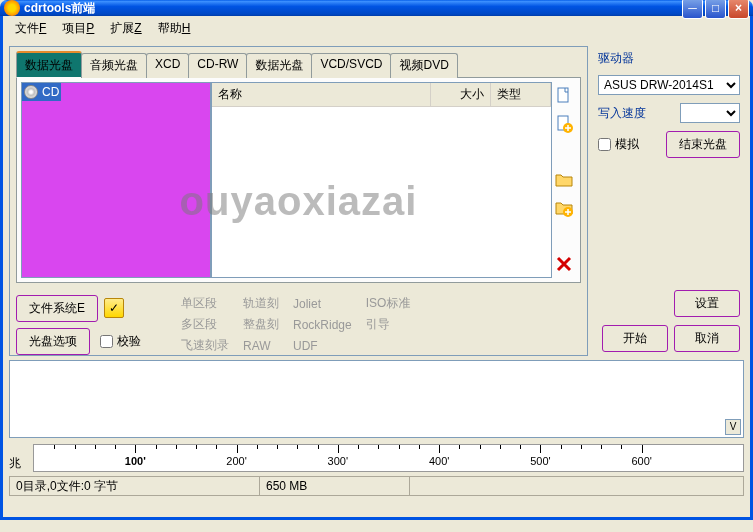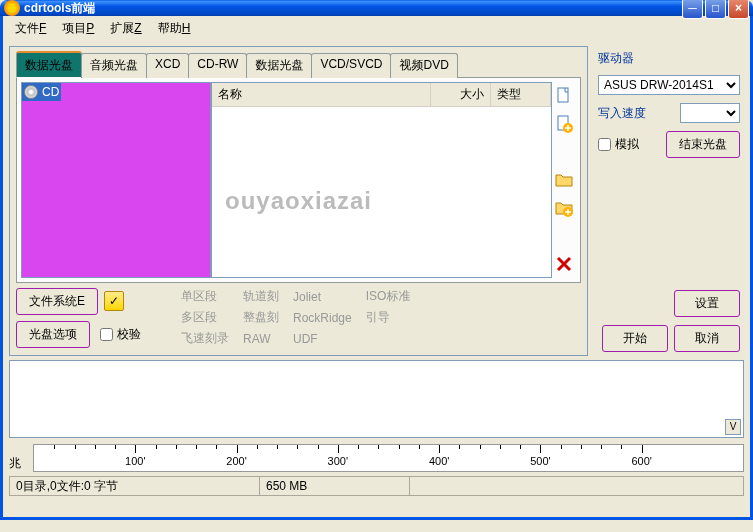--- a/index.html
+++ b/index.html
@@ -22,41 +22,41 @@
 .tab.active{background:#0f766e;border-bottom:1px solid #fcfcfc;padding-top:4px;margin-top:-2px;border-top:2px solid #e68b2c}
 .tabcontent{flex:1;border:1px solid #919b9c;background:#fcfcfc;display:flex;padding:4px}
 .tree{width:190px;border:1px solid #7f9db9;background:#d946ef;}
 .treenode{display:flex;align-items:center;gap:4px;padding:2px;background:#316ac5;color:#fff;width:fit-content}
 .cd-icon{width:14px;height:14px;border-radius:50%;background:radial-gradient(circle,#fff 15%,#c0c0c0 40%,#e0e0e0 70%);border:1px solid #888;flex-shrink:0}
 .listview{flex:1;border:1px solid #7f9db9;background:#fff;display:flex;flex-direction:column}
 .lvhead{display:flex;background:#ece9d8;border-bottom:1px solid #d4d0c8}
 .lvcol{padding:3px 6px;border-right:1px solid #d4d0c8}
 .sidetools{display:flex;flex-direction:column;gap:8px;padding:4px 2px;justify-content:flex-start}
 .toolicon{width:20px;height:20px;cursor:pointer}
-.bottomrow{display:flex;align-items:center;gap:8px;margin-top:2px}
+.bottomrow{display:flex;align-items:center;gap:8px;margin-top:9px}
 .btn{background:#ece9d8;border:1px solid #a21caf;border-radius:3px;padding:4px 12px;cursor:default}
 .infotext{color:#999;font-size:11px}
 .infotext td{padding:1px 12px 1px 0}
 .rightpanel{width:150px;padding:4px;display:flex;flex-direction:column;gap:8px}
 .label{color:#003399}
 .select{width:100%;border:1px solid #7f9db9;background:#fff;height:20px;padding:1px}
 .row{display:flex;align-items:center;justify-content:space-between;gap:6px}
 .chk{display:flex;align-items:center;gap:4px}
 .chk input{width:13px;height:13px}
 .textarea{border:1px solid #7f9db9;background:#fff;height:78px;position:relative}
 .vbtn{position:absolute;right:2px;bottom:2px;width:16px;height:16px;border:1px solid #7f9db9;background:#ece9d8;text-align:center;font-size:10px;line-height:14px}
 .ruler{height:28px;border:1px solid #999;background:#fff;position:relative;margin-top:2px}
 .ruler-inner{position:absolute;left:0;top:0;right:0;bottom:0}
 .tick{position:absolute;top:0;width:1px;background:#000}
 .tick.major{height:8px}
 .tick.minor{height:4px}
 .ticklabel{position:absolute;top:10px;font-size:11px;transform:translateX(-50%)}
 .statusbar{display:flex;height:20px;border:1px solid #aca899;background:#ece9d8}
 .statseg{border-right:1px solid #aca899;padding:2px 6px;display:flex;align-items:center}
-.watermark{position:absolute;left:50%;top:50%;transform:translate(-50%,-50%);font-size:24px;font-weight:bold;color:rgba(120,120,120,0.5);pointer-events:none;z-index:5;letter-spacing:1px}
+.watermark{position:absolute;left:50%;top:50%;transform:translate(-50%,-50%);font-size:40px;font-weight:bold;color:rgba(120,120,120,0.5);pointer-events:none;z-index:5;letter-spacing:1px}
 .yellowbtn{width:20px;height:20px;border:1px solid #b8860b;background:linear-gradient(to bottom,#ffec8b,#ffd700);border-radius:2px;display:inline-flex;align-items:center;justify-content:center}
 </style>
 </head>
 <body>
 
 <div class="titlebar">
   <div class="titlebar-icon"></div>
   <div class="titlebar-text">cdrtools前端</div>
   <div class="winbtns">
     <div class="winbtn min">─</div>
@@ -187,21 +187,21 @@
 
   <div class="textarea">
     <div class="vbtn">V</div>
   </div>
 
   <div style="display:flex;align-items:flex-end;gap:4px">
     <span style="width:20px">兆</span>
     <div class="ruler" style="flex:1">
       <div class="ruler-inner" id="ruler-inner">
           <div class="tick major" style="left: 14.2857%;"></div>
-          <div class="ticklabel" style="left: 14.2857%;">100'</div>
+          <div class="ticklabel" style="left: 14.2857%; font-weight: bold;">100'</div>
           <div class="tick minor" style="left: 11.4286%;"></div>
           <div class="tick minor" style="left: 8.57143%;"></div>
           <div class="tick minor" style="left: 5.71429%;"></div>
           <div class="tick minor" style="left: 2.85714%;"></div>
           <div class="tick major" style="left: 28.5714%;"></div>
           <div class="ticklabel" style="left: 28.5714%;">200'</div>
           <div class="tick minor" style="left: 25.7143%;"></div>
           <div class="tick minor" style="left: 22.8571%;"></div>
           <div class="tick minor" style="left: 20%;"></div>
           <div class="tick minor" style="left: 17.1429%;"></div>

